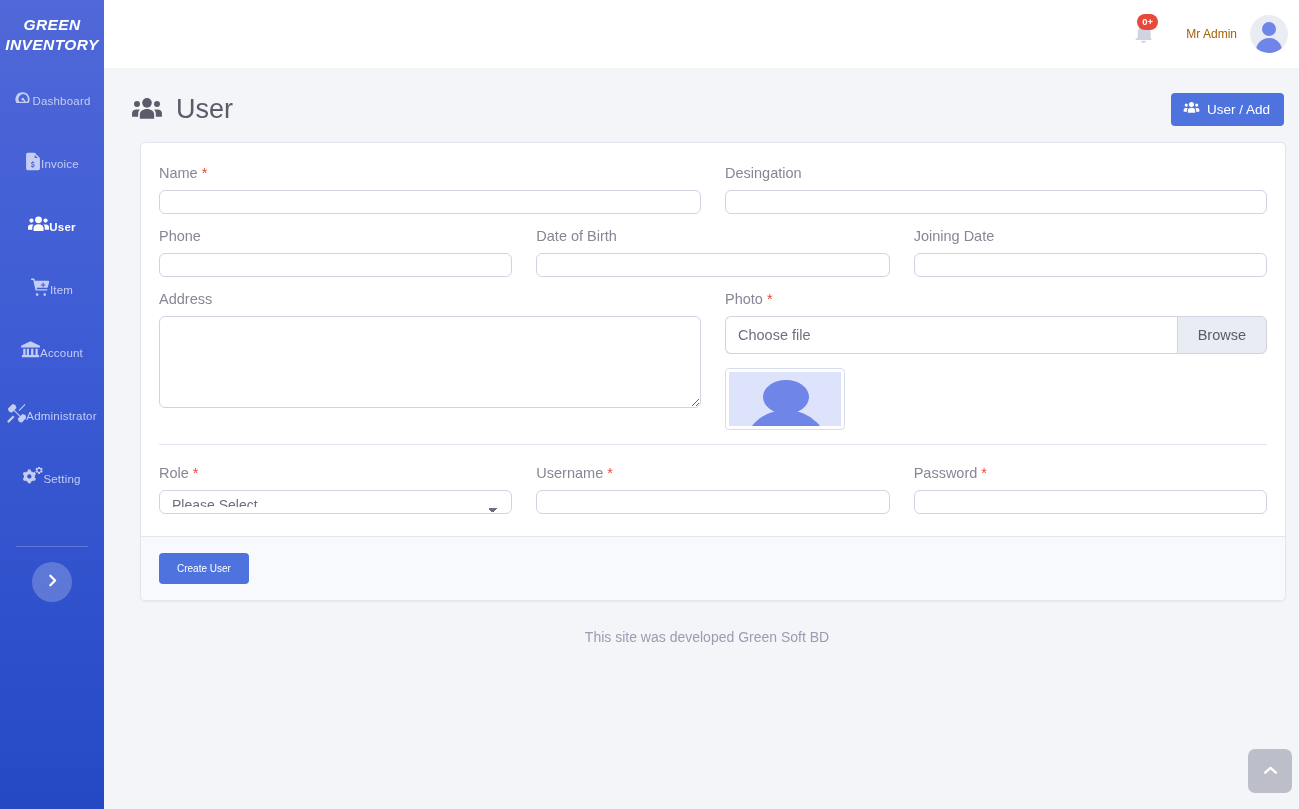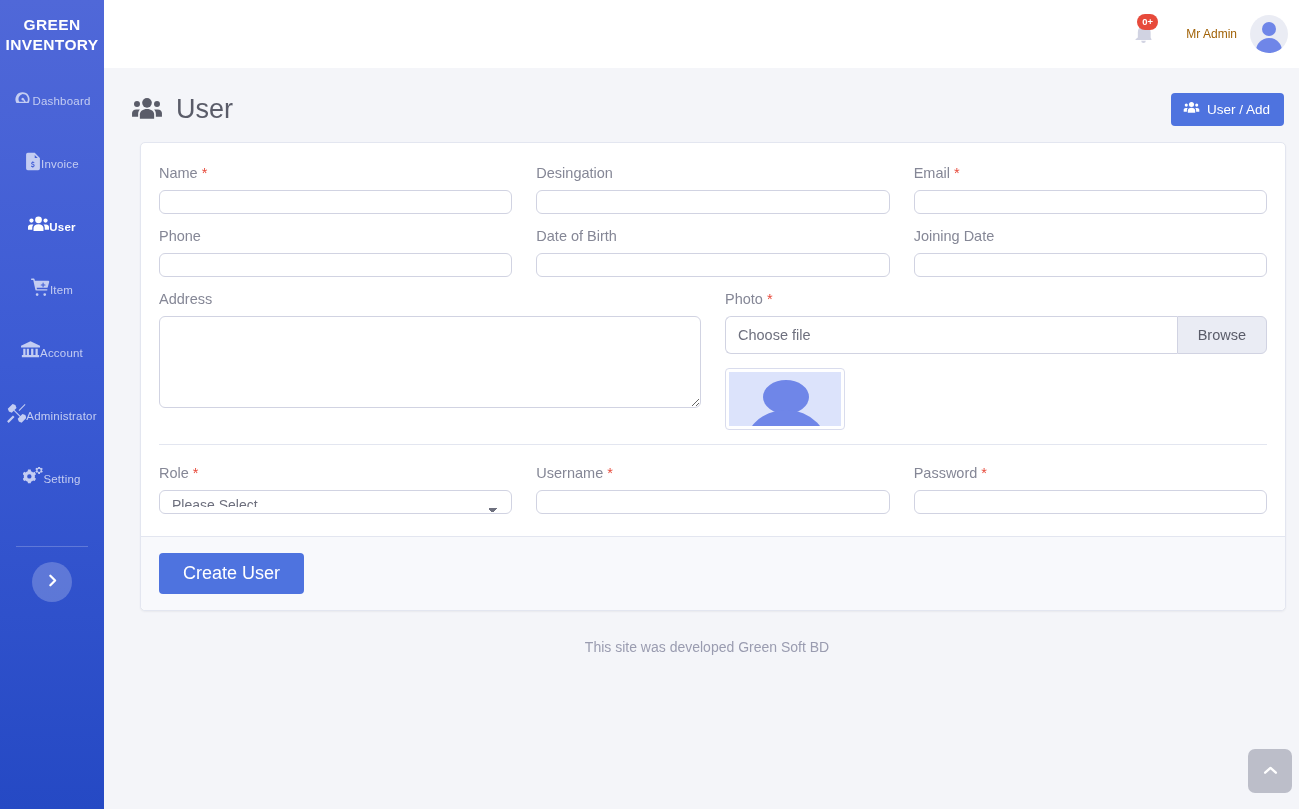--- a/index.html
+++ b/index.html
@@ -16,20 +16,21 @@
     width: 104px; height: 809px; flex: 0 0 104px;
     background: linear-gradient(180deg, #5068d8 0%, #3c5bd4 45%, #2549c4 100%);
     display: flex; flex-direction: column; align-items: center;
     padding-top: 10px;
     position: relative;
   }
   .brand {
     color: #ffffff; font-weight: bold; font-size: 15.5px;
     letter-spacing: .4px; line-height: 1.28; text-align: center;
     padding: 5px 6px 0 6px;
+    font-style: italic;
   }
   .nav { margin-top: 34px; width: 100%; }
   .nav-item {
     width: 100%; height: 63px;
     display: flex; flex-direction: row; align-items: flex-start; justify-content: center;
     color: #c4cdf2; text-decoration: none; cursor: pointer;
     position: relative;
   }
   .nav-item .ico { height: 19px; display: flex; align-items: center; justify-content: center; }
   .nav-item .ico svg { display: block; }
@@ -319,27 +320,20 @@
             <div class="col">
               <label class="fl">
                 <span>Name</span>
                 <span class="req">*</span>
               </label>
               <input class="ctrl" type="text" placeholder="" style="">
             </div>
             <div class="col">
               <label class="fl">Desingation</label>
               <input class="ctrl" type="text" placeholder="" style="">
-            </div>
-            <div class="col">
-              <label class="fl">
-                <span>Email</span>
-                <span class="req">*</span>
-              </label>
-              <input class="ctrl" type="email" placeholder="" style="">
             </div>
           </div>
 
           <div class="row">
             <div class="col">
               <label class="fl">Phone</label>
               <input class="ctrl" type="text" placeholder="" style="">
             </div>
             <div class="col">
               <label class="fl">Date of Birth</label>
@@ -398,21 +392,21 @@
                 <span>Password</span>
                 <span class="req">*</span>
               </label>
               <input class="ctrl" type="password" placeholder="" style="">
             </div>
           </div>
 
         </div>
 
         <div class="card-footer">
-          <button type="button" class="btn-primary" style="padding:10px 24px;font-size:18px">Create User</button>
+          <button type="button" class="btn-primary" style="padding:10px 18px;font-size:10px">Create User</button>
         </div>
       </form>
 
       <div class="footer-note">This site was developed Green Soft BD</div>
     </div>
 
     <button class="scroll-top">
       <span>
         <svg width="15" height="11" viewBox="0 0 14 10" fill="none" stroke="#ffffff" stroke-width="2.2" stroke-linecap="round" stroke-linejoin="round">
           <polyline points="2,7 7,2.6 12,7"></polyline>

